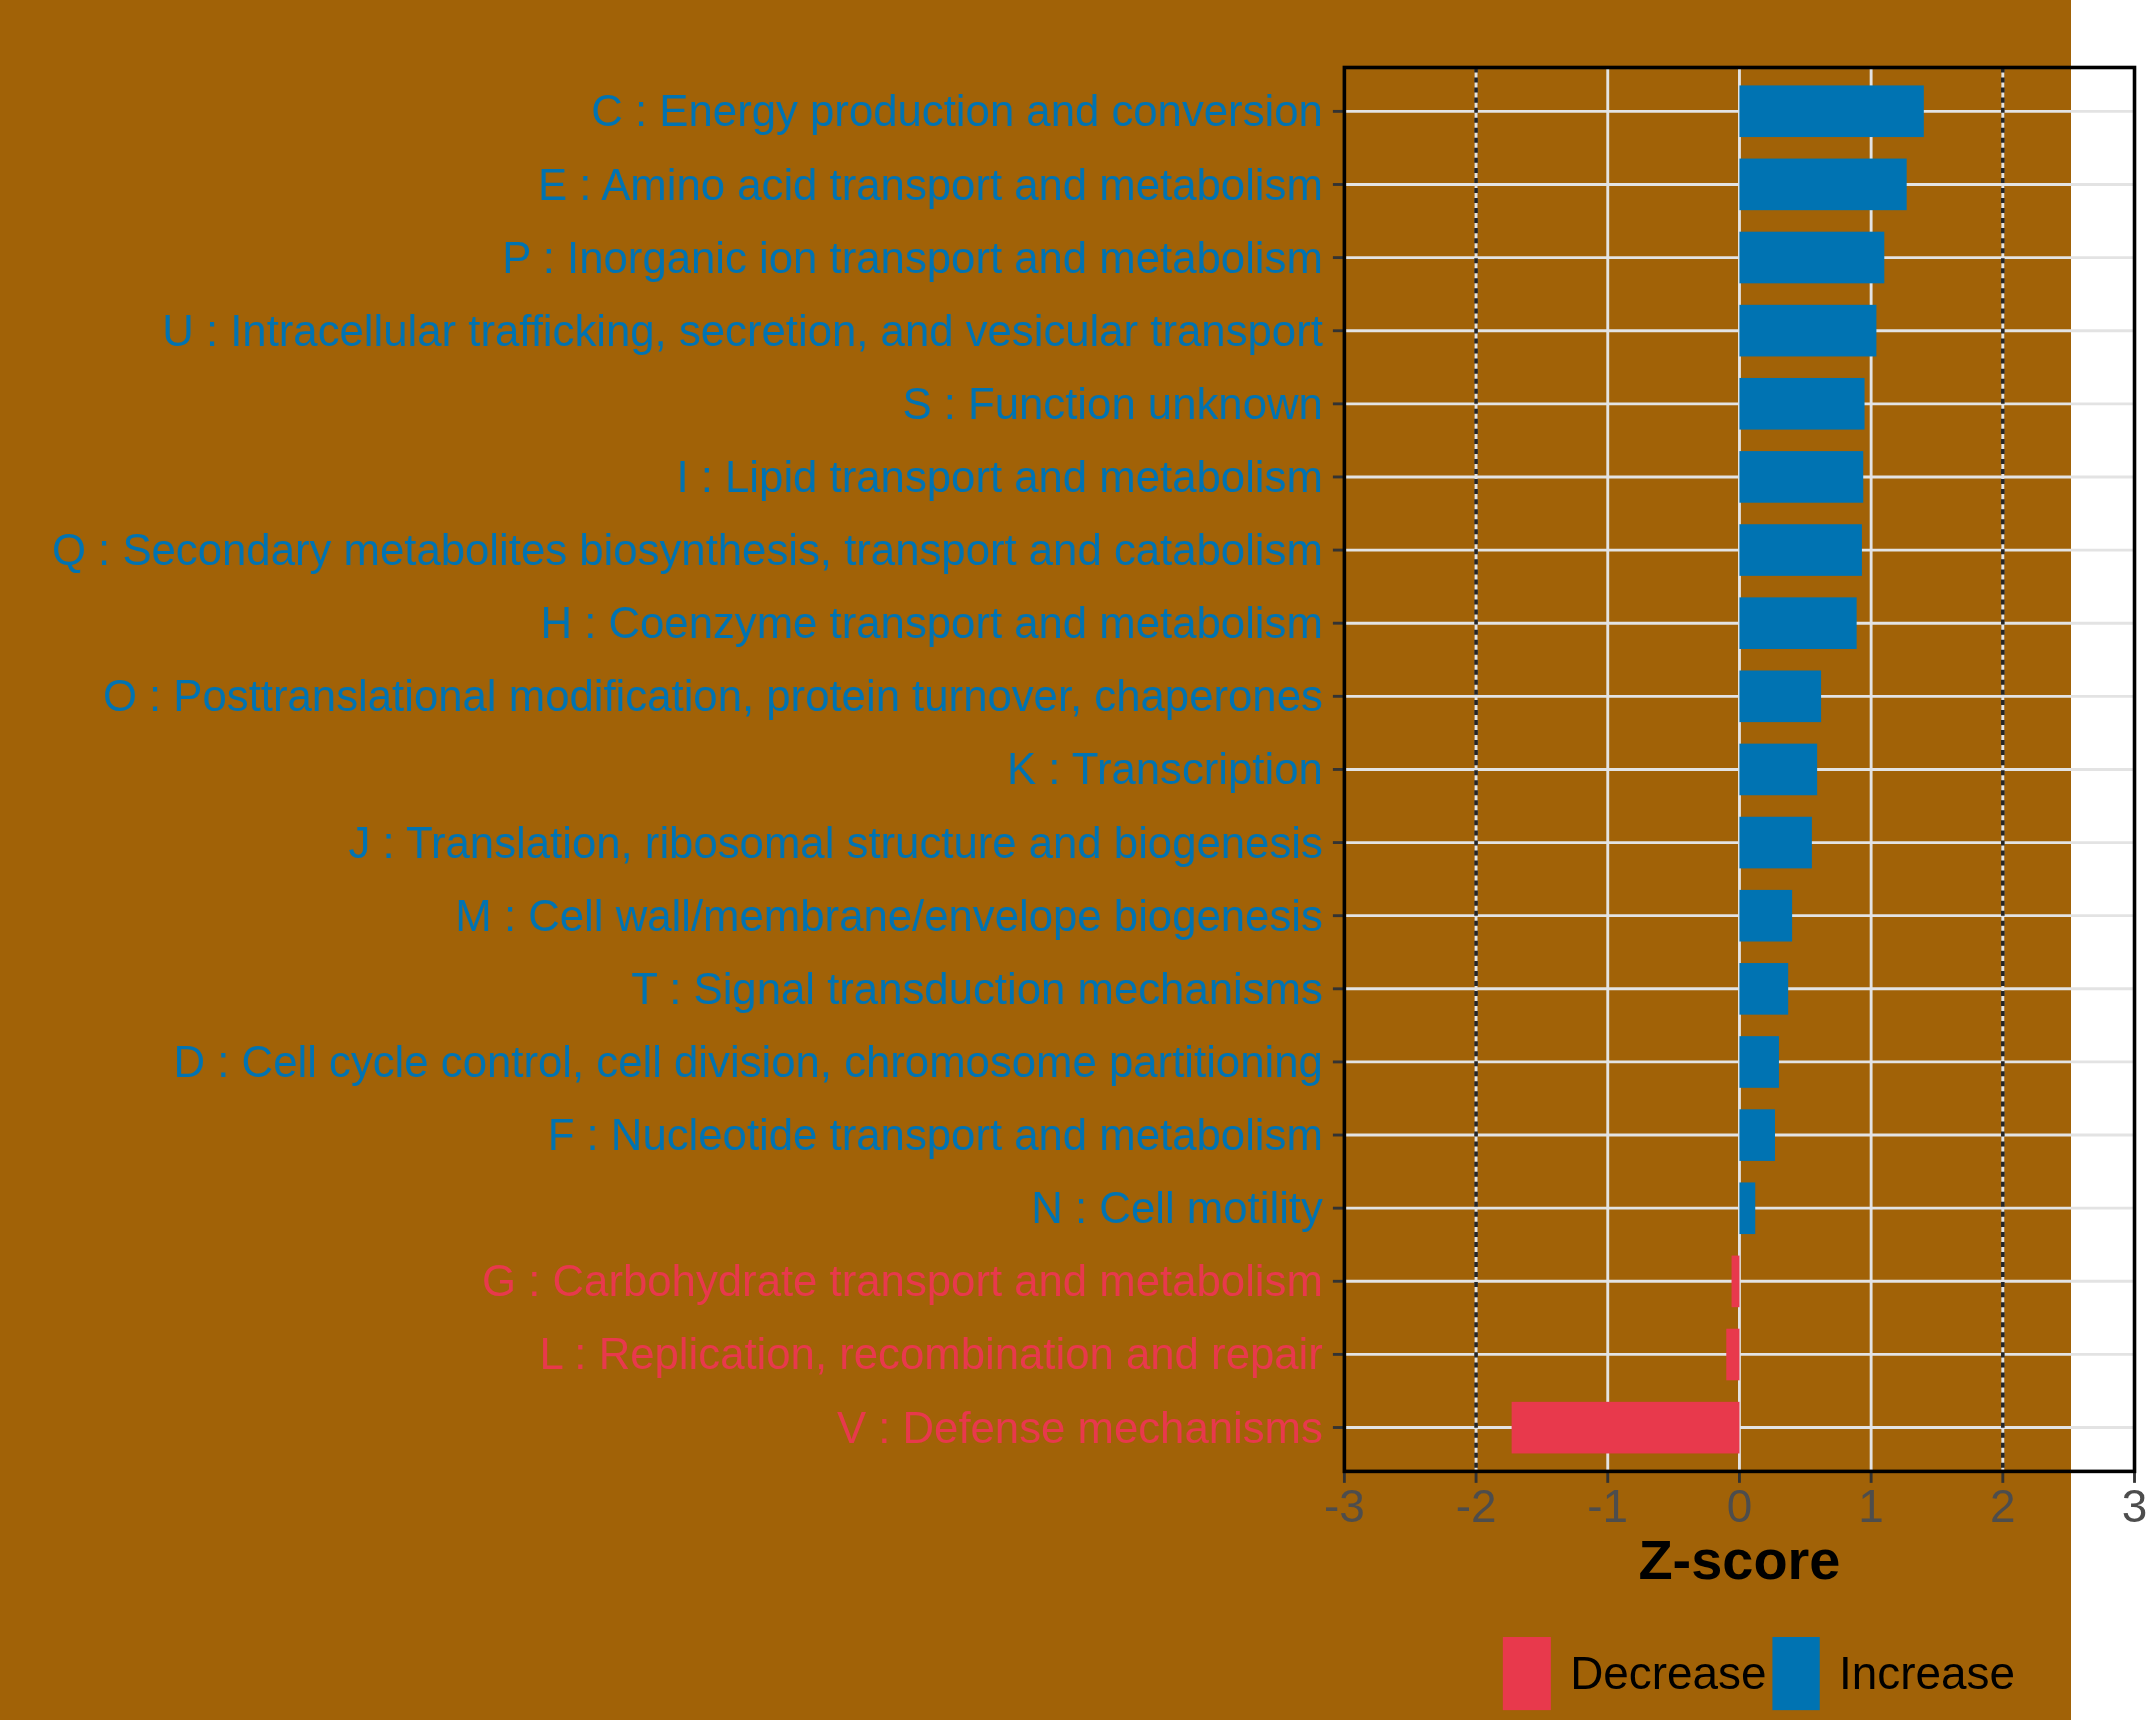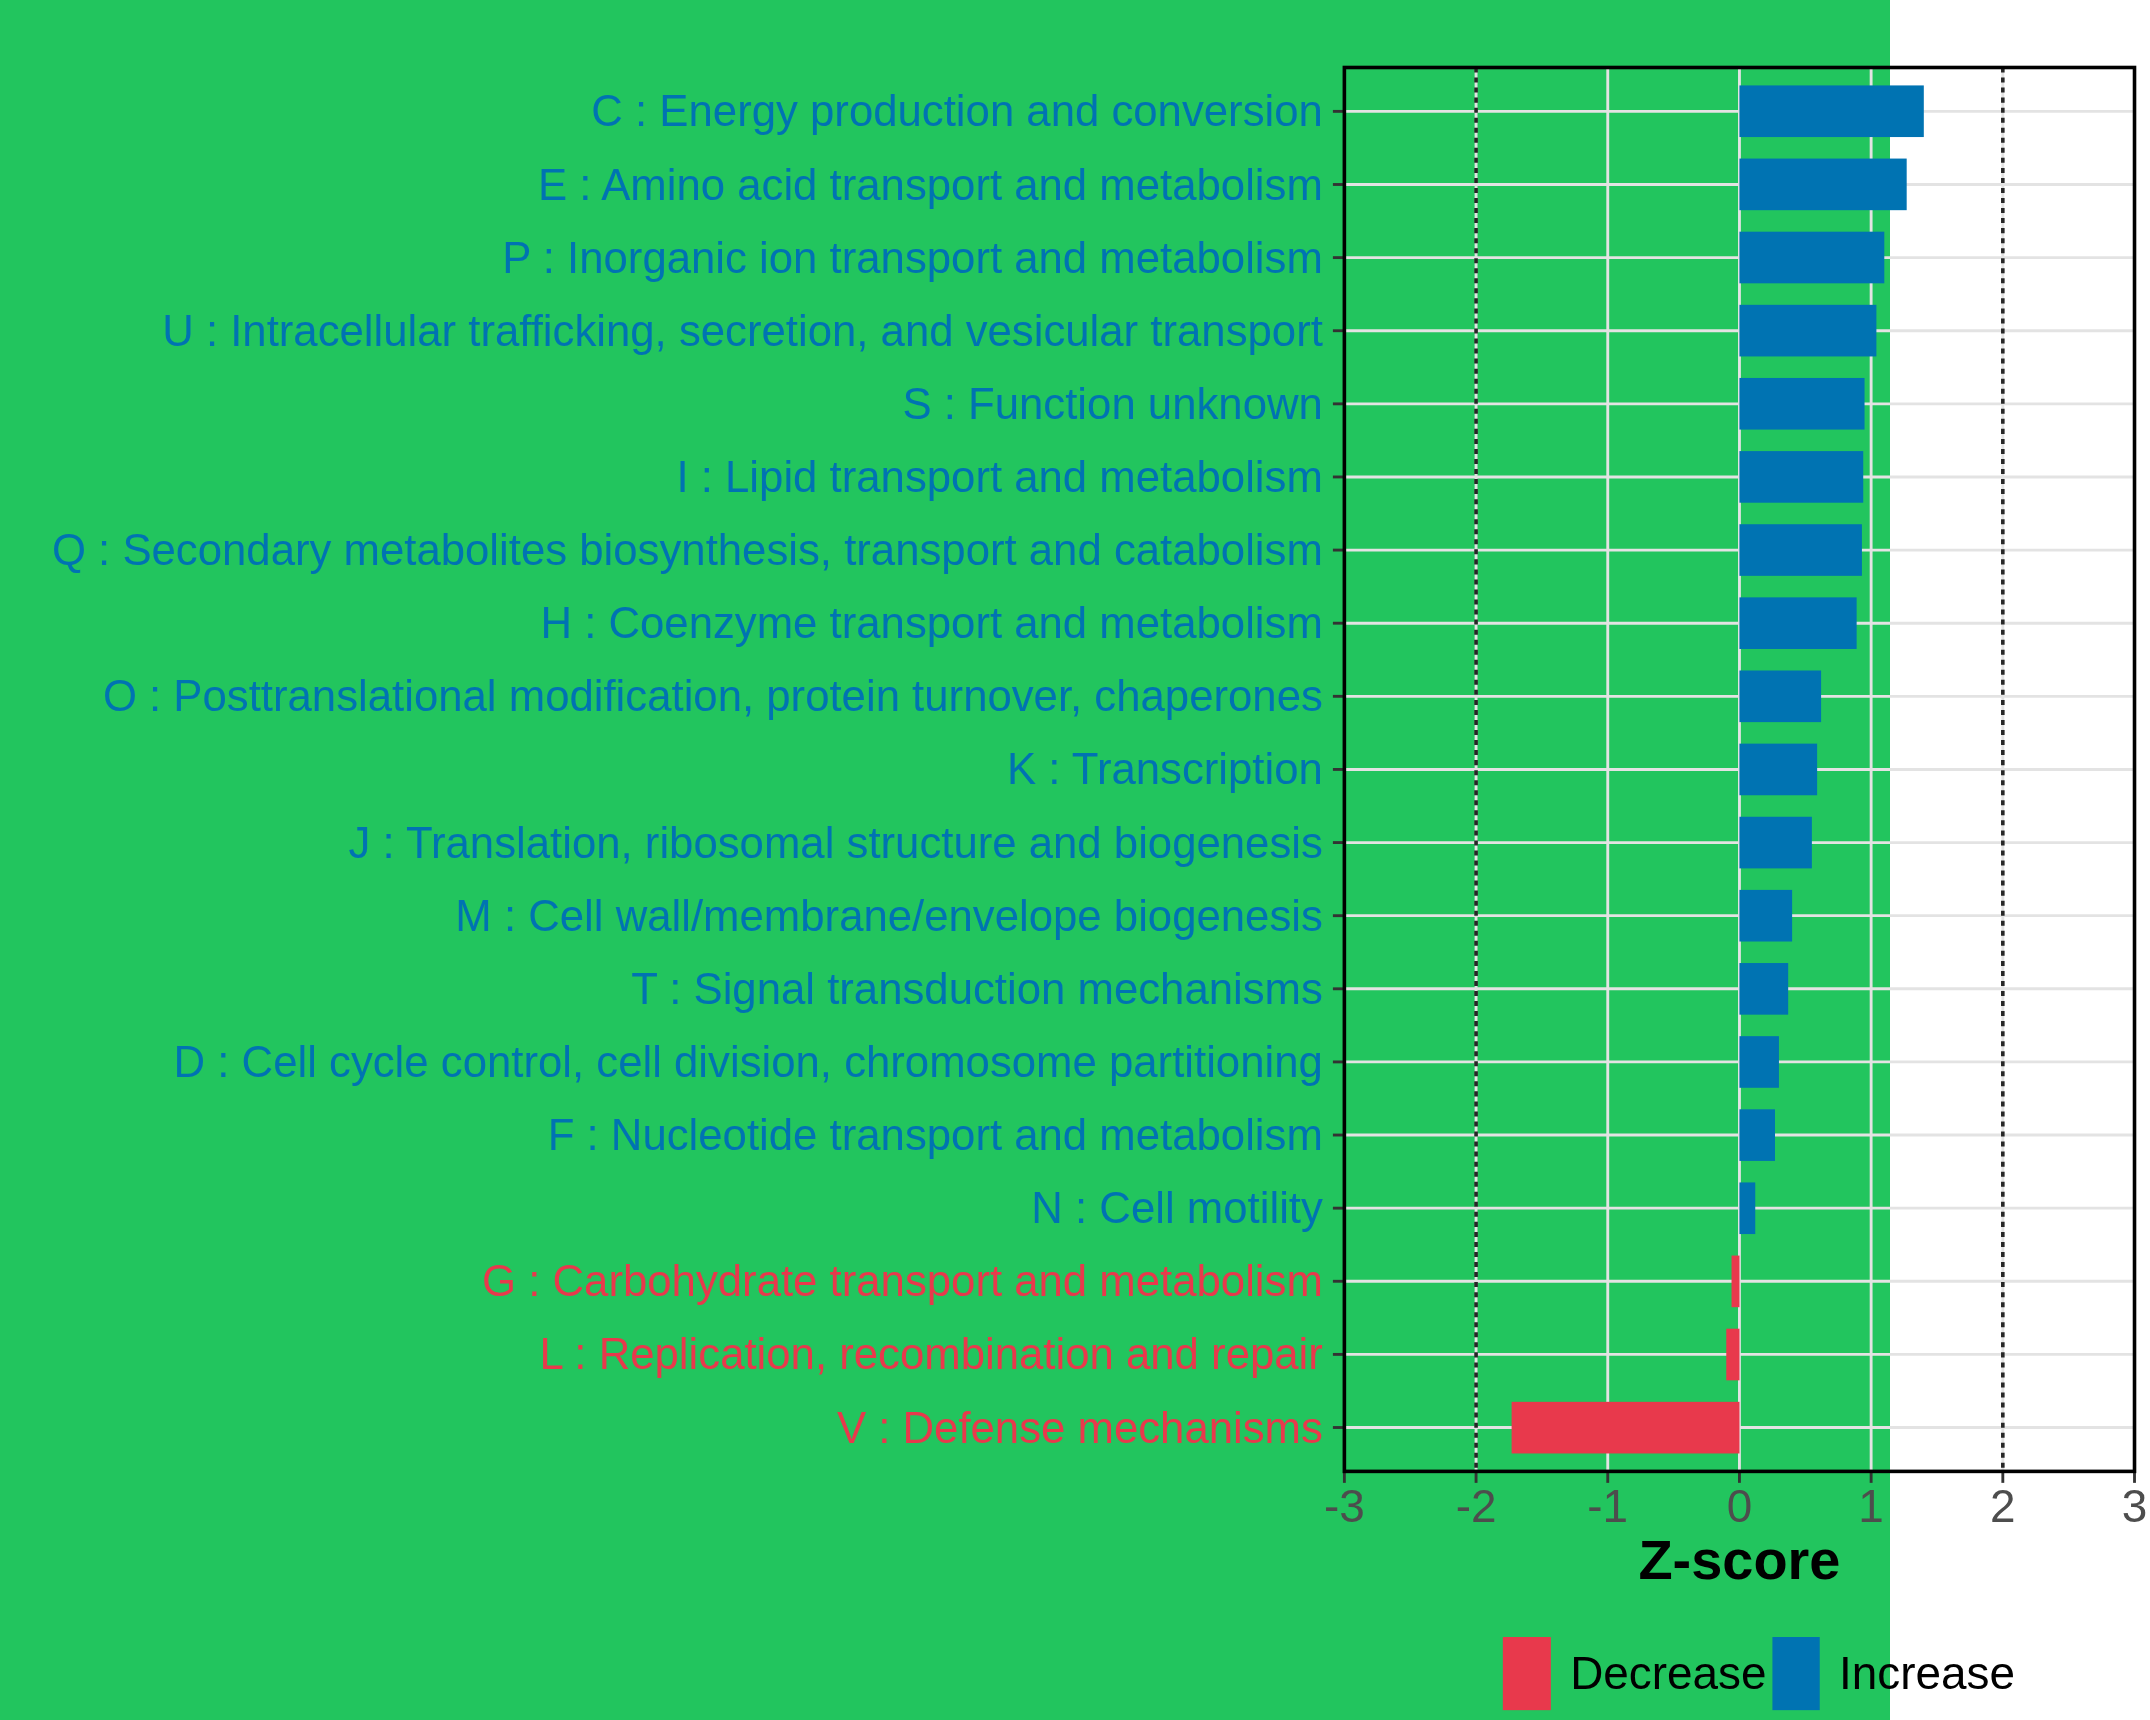--- a/index.html
+++ b/index.html
@@ -1,20 +1,20 @@
 <!DOCTYPE html>
 <html style="font-size:11.5px"><head>
 <meta charset="utf-8">
 <style>
   html, body { margin: 0; padding: 0; background: #ffffff; }
   #stage {
     position: relative;
-    width: 1890px;
+    width: 2071px;
     height: 1721px;
-    background: #22c55e;
+    background: #a16207;
     font-family: "Liberation Sans", sans-serif;
     text-decoration: underline;
   }
   svg { display: block; }
   text { font-family: "Liberation Sans", sans-serif; }
   .ylab   { font-size: 61px; }
   .xlab   { font-size: 64px; fill: #4d4d4d; }
   .xtitle { font-size: 78px; font-weight: bold; fill: #000000; }
   .leglab { font-size: 64px; fill: #000000; }
 </style>

